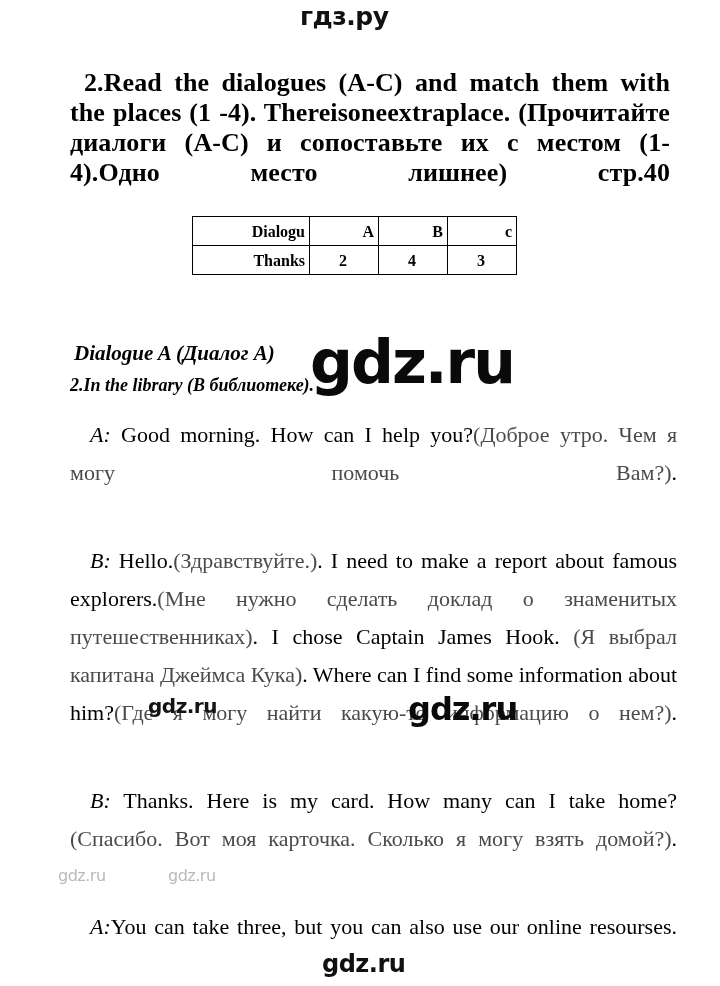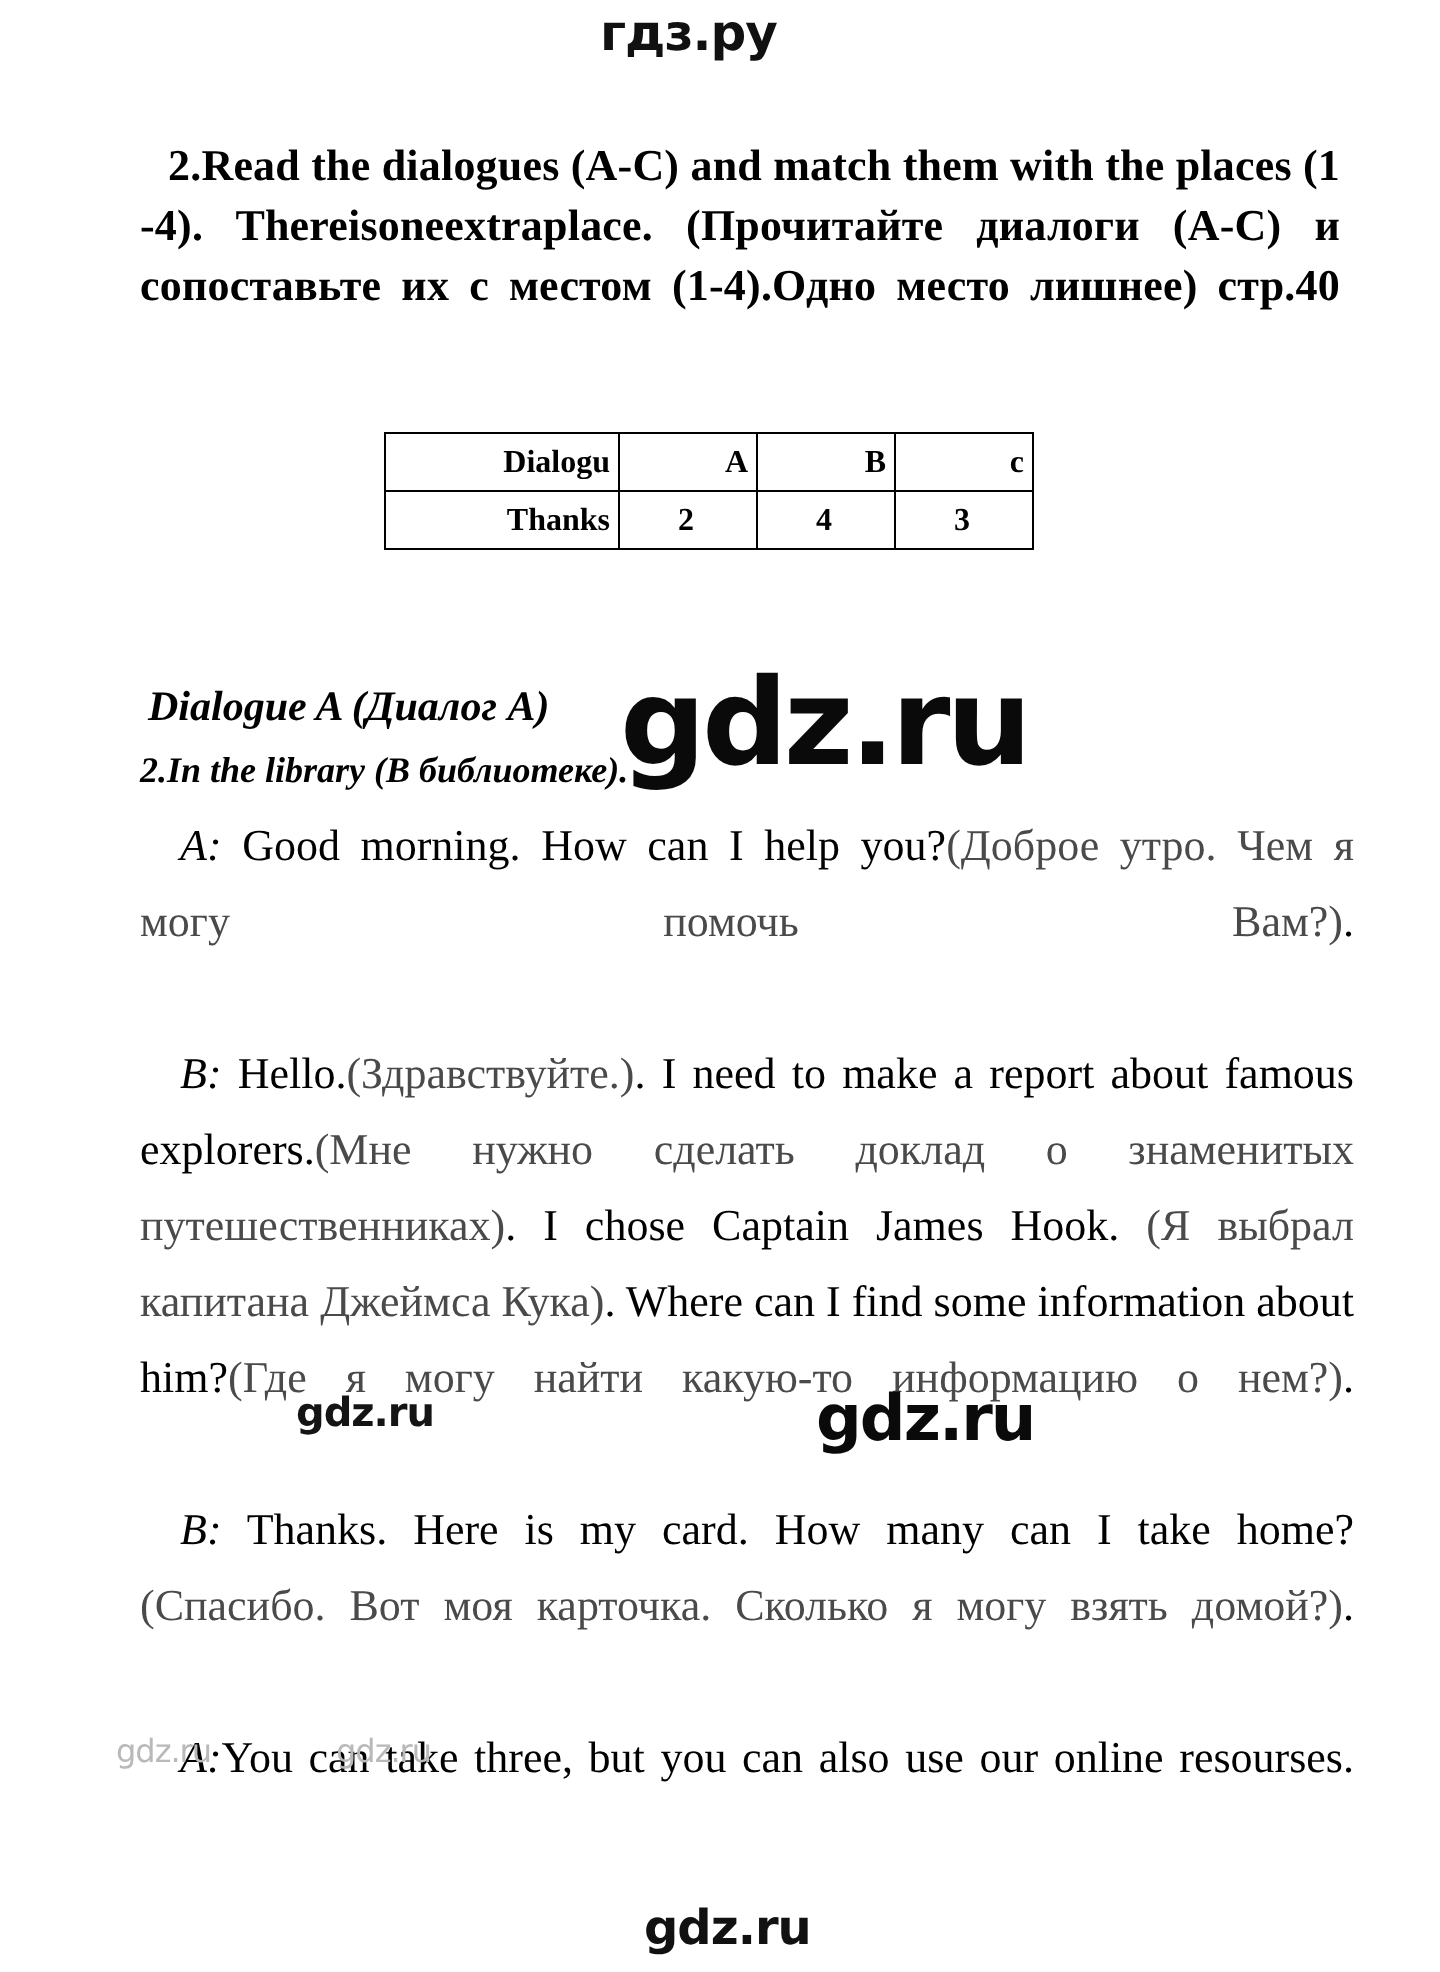--- a/index.html
+++ b/index.html
@@ -77,21 +77,21 @@
     font-size: 24px;
     color: #111111;
   }
 
   
   .task-heading {
     position: absolute;
     left: 70px;
     top: 68px;
     width: 600px;
-    font-size: 22px;
+    font-size: 26px;
     font-weight: bold;
     line-height: 30px;
     text-align: justify;
     text-indent: 14px;
     letter-spacing: 0.1px;
   }
   .task-heading::after {
     content: "";
     display: inline-block;
     width: 100%;
@@ -141,21 +141,21 @@
     position: absolute;
     left: 70px;
     top: 404px;
     width: 607px;
     font-size: 22px;
     line-height: 38px;
   }
   .turn {
     text-align: justify;
     text-indent: 20px;
-    margin: 0 0 0 0;
+    margin: 12px 0 0 0;
   }
   .turn::after {
     content: "";
     display: inline-block;
     width: 100%;
   }
   .spk {
     font-style: italic;
   }
   .en {

